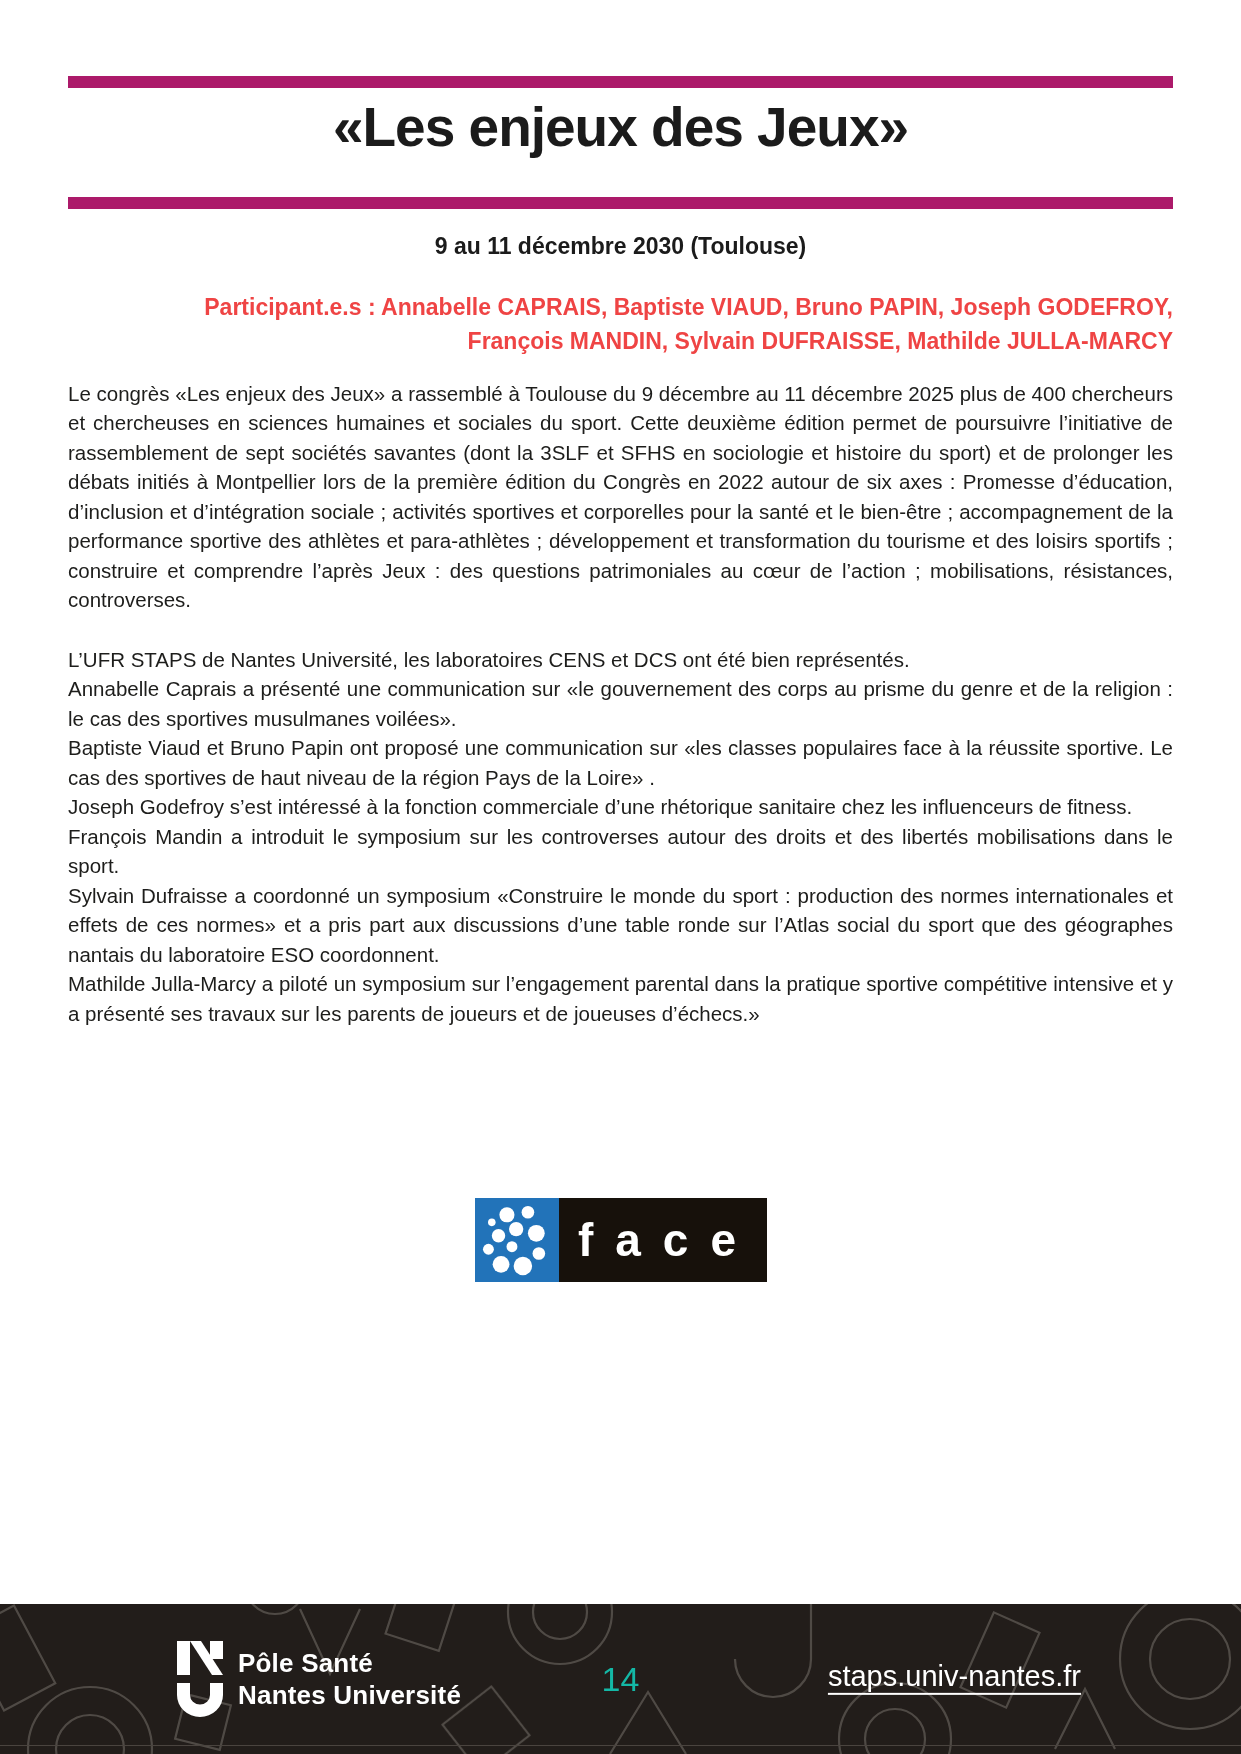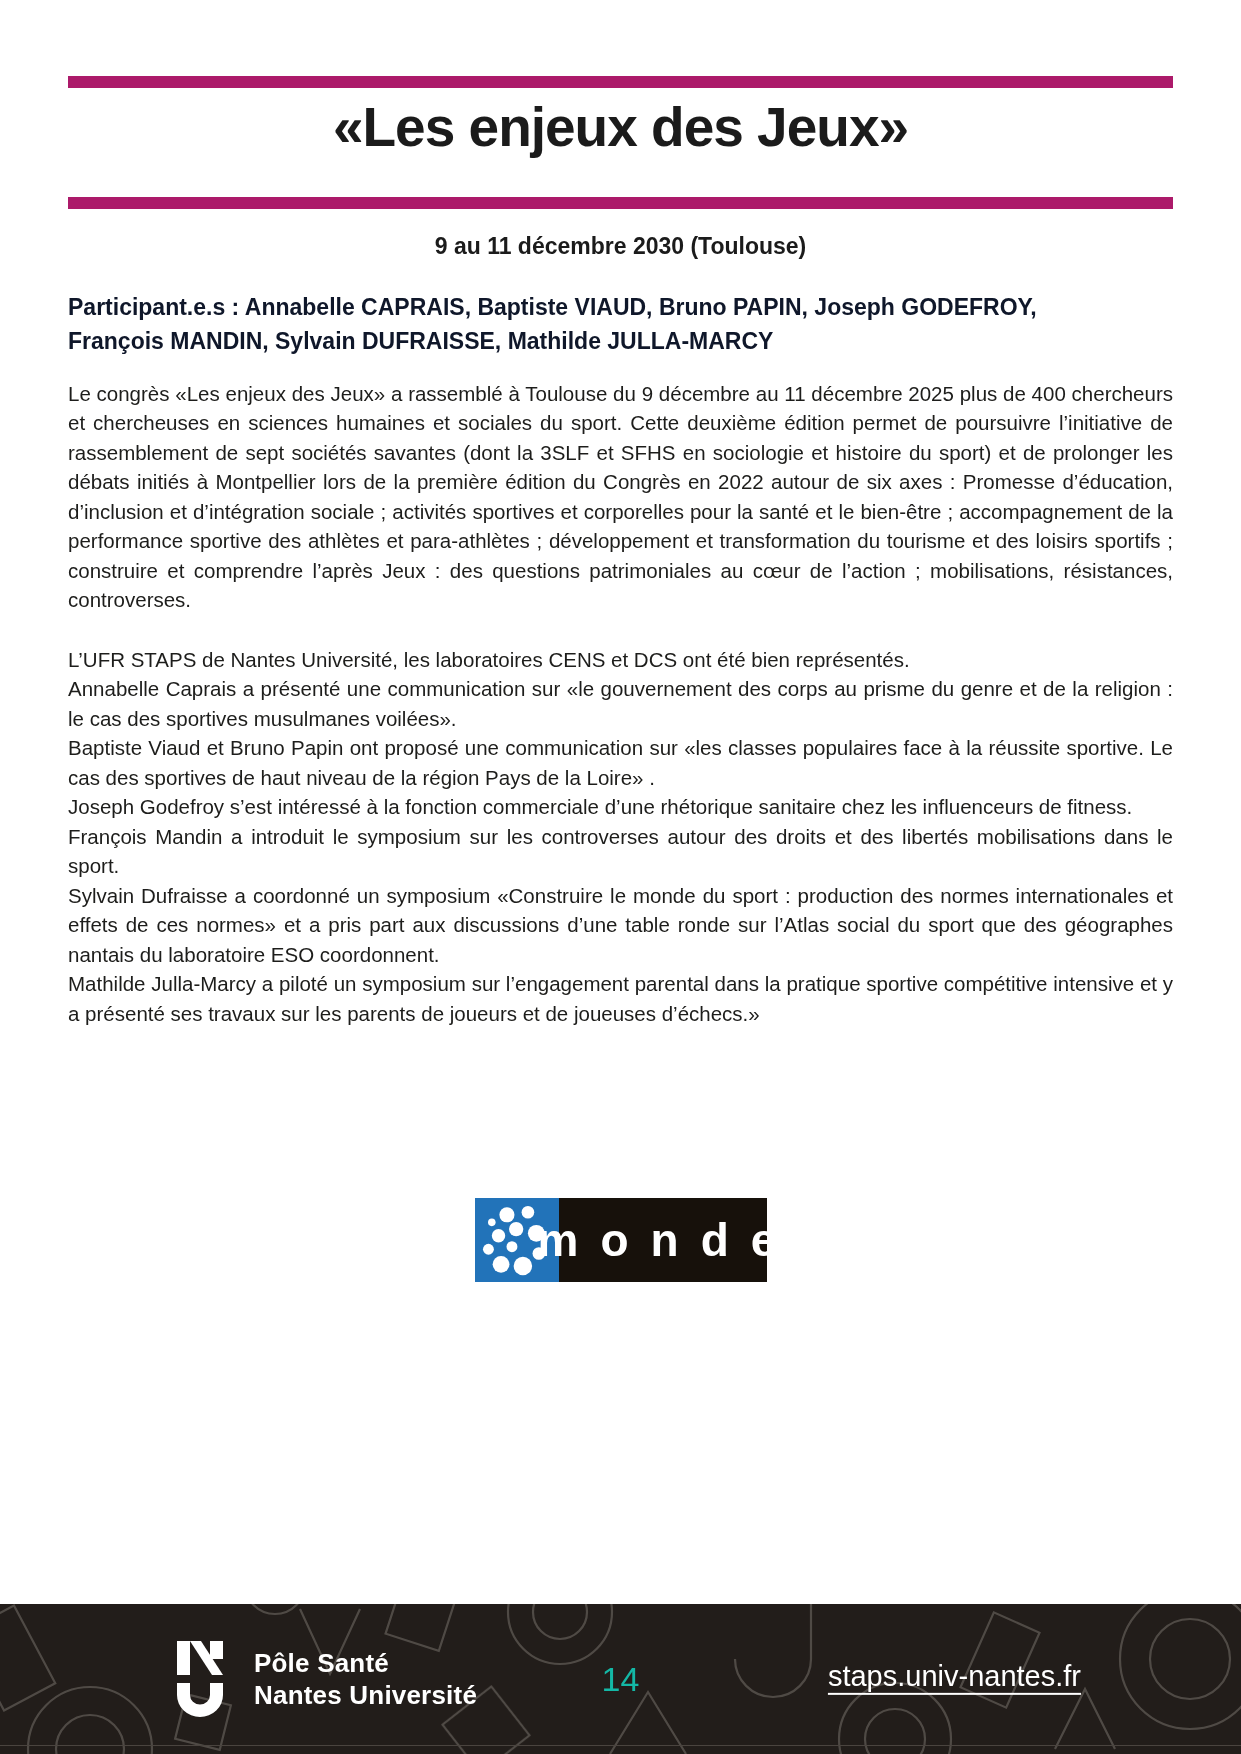--- a/index.html
+++ b/index.html
@@ -27,25 +27,25 @@
   }
   .date-line {
     margin-top:24px;
     text-align:center;
     font-size:23px;
     font-weight:700;
     color:#1b1b1b;
   }
   .participants {
     margin-top:30px;
-    text-align:left;
+    text-align:right;
     font-size:23px;
     font-weight:700;
     line-height:1.5;
-    color:#0f172a;
+    color:#ef4444;
   }
   .body-block { font-size:20.5px; line-height:29.5px; text-align:justify; }
   .para-intro { margin-top:20px; }
   .entries { margin-top:30px; }
   .cens-wrap { display:flex; justify-content:center; margin-top:170px; }
   .cens-logo { display:flex; width:292px; height:84px; }
   .cens-blue {
     width:84px; height:84px; background:#2273b9;
     display:flex; align-items:center; justify-content:center;
   }
@@ -64,21 +64,21 @@
   .footer {
     position:absolute; left:0; bottom:0;
     width:1241px; height:150px;
     background:#221d1a;
     overflow:hidden;
   }
   .footer-pattern { position:absolute; left:0; top:0; }
   .footer-content { position:relative; height:100%; }
   .brand {
     position:absolute; left:172px; top:50%; transform:translateY(-50%);
-    display:flex; align-items:center; gap:24px;
+    display:flex; align-items:center; gap:8px;
   }
   .brand-text { color:#ffffff; font-size:26px; font-weight:700; line-height:1.25; letter-spacing:0.2px; }
   .page-number {
     position:absolute; left:50%; top:50%; transform:translate(-50%,-50%);
     color:#14b8a6; font-size:34px; font-weight:400;text-align:center;
   }
   .footer-link {
     position:absolute; right:160px; top:50%; transform:translateY(-58%);
     color:#ffffff; font-size:29px; font-weight:400;
     text-decoration:underline; text-underline-offset:7px; text-decoration-thickness:1.5px;
@@ -134,21 +134,21 @@
               <circle cx="73" cy="42" r="10"></circle>
               <circle cx="44" cy="58" r="6.5"></circle>
               <circle cx="16" cy="61" r="6.5"></circle>
               <circle cx="31" cy="79" r="10"></circle>
               <circle cx="57" cy="81" r="11"></circle>
               <circle cx="76" cy="66" r="7.5"></circle>
             </g>
           </svg>
         </div>
         <div class="cens-black">
-          <span class="cens-text">monde</span>
+          <span class="cens-text">face</span>
         </div>
       </div>
     </div>
   </div>
 
   <div class="footer">
     <svg class="footer-pattern" width="1241" height="150" viewBox="0 0 1241 150" aria-hidden="true">
       <g fill="none" stroke="#76706a" stroke-width="2.2" opacity="0.55">
         <circle cx="90" cy="145" r="62"></circle>
         <circle cx="90" cy="145" r="34"></circle>

